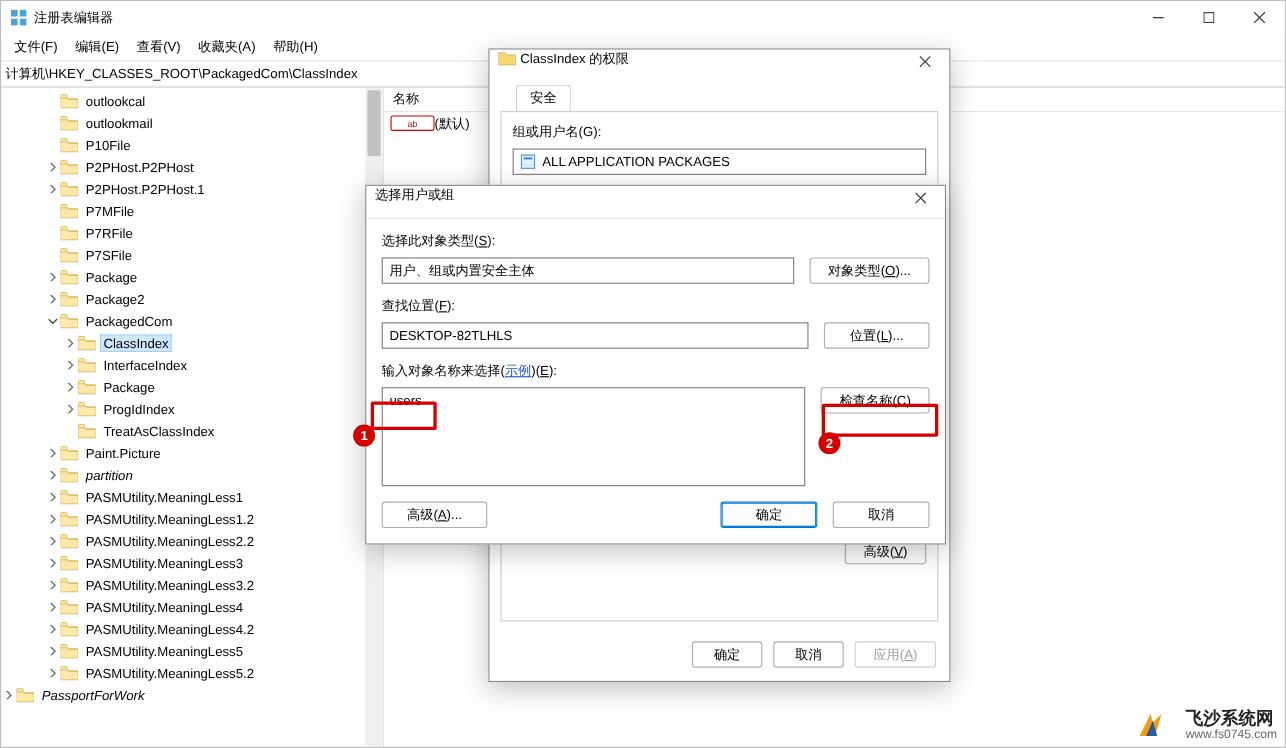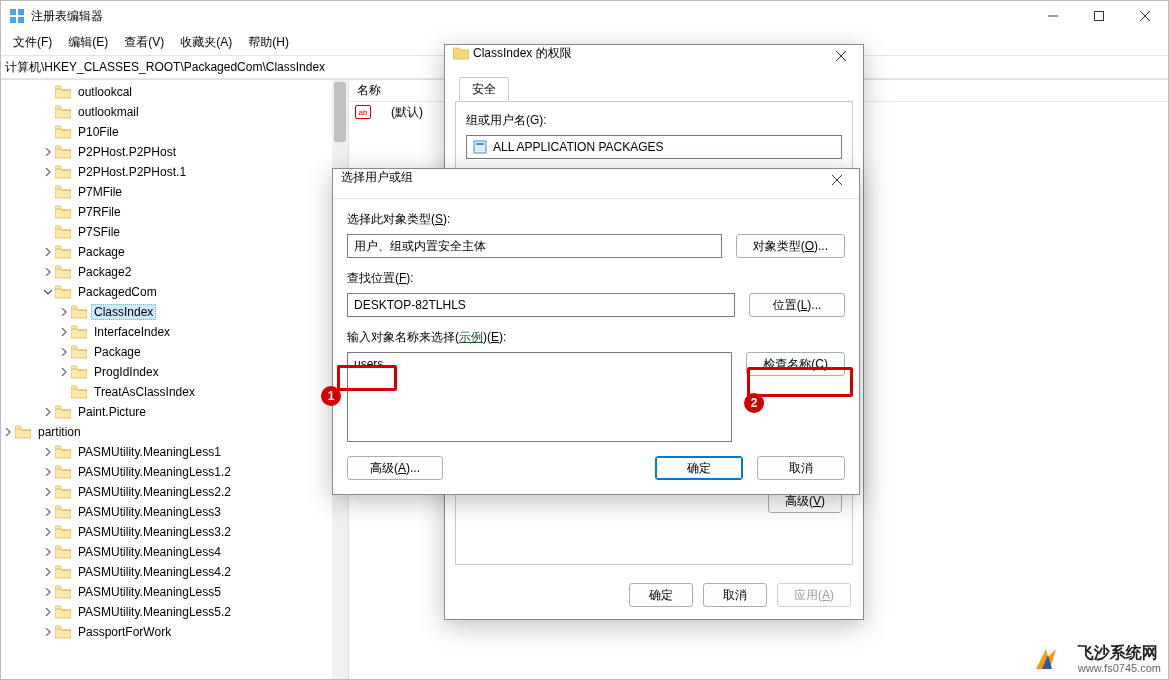--- a/index.html
+++ b/index.html
@@ -20,37 +20,37 @@
   .chev { width: 14px; display: inline-flex; align-items: center; justify-content: center; color: #6a6a6a; font-size: 10px; }
   .chev.empty { visibility: hidden; }
   .fico { width: 16px; height: 16px; margin-right: 4px; display: inline-flex; align-items: center; justify-content: center; }
   .trow .label { padding: 1px 3px; }
   .trow.selected .label { background: #cde8ff; border: 1px dotted #7ab7e8; padding: 0 2px; }
   .tree-scroll { position: absolute; right: 0; top: 0; bottom: 0; width: 16px; background: #f0f0f0; }
   .tree-scroll .thumb { position: absolute; left: 2px; right: 2px; top: 2px; height: 60px; background: #c1c1c1; border-radius: 2px; }
   .list-pane { flex: 1; }
   .list-header { height: 22px; border-bottom: 1px solid #e5e5e5; display: flex; align-items: center; padding: 0 8px; font-size: 12px; color: #000; background: #fff; }
   .list-row { height: 20px; display: flex; align-items: center; padding: 0 6px; font-size: 12px; }
-  .abico { width: 16px; height: 14px; border: 1px solid #c00; display: inline-flex; align-items: center; justify-content: center; font-size: 8px; color: #c00; margin-right: 20px; border-radius: 2px; }
+  .abico { width: 40px; height: 14px; border: 1px solid #c00; display: inline-flex; align-items: center; justify-content: center; font-size: 8px; color: #c00; margin-right: 0; border-radius: 2px; }
 
   
   .dialog { position: absolute; background: #fff; border: 1px solid #8a8a8a; box-shadow: 0 6px 24px rgba(0,0,0,.25); display: flex; flex-direction: column; }
   .dlg-title { height: 30px; display: flex; padding: 0 8px; font-size: 12px; }
   .dlg-title .filler { flex: 1; }
   .dlg-title .close { width: 28px; height: 22px; display: flex; align-items: center; justify-content: center; }
   .wbtn { height: 24px; padding: 0 16px; background: #fdfdfd; border: 1px solid #adadad; border-radius: 3px; font-size: 12px; display: inline-flex; align-items: center; justify-content: center; min-width: 64px; }
   .wbtn.primary { border-color: #0078d7; box-shadow: inset 0 0 0 1px #0078d7; }
   .wbtn.disabled { color: #a0a0a0; border-color: #d0d0d0; }
   .field { height: 24px; border: 1px solid #7a7a7a; background: #fff; padding: 0 6px; font-size: 12px; display: flex; align-items: center; }
-  .lnk { color: #14532d; text-decoration: underline; }
+  .lnk { color: #1d4ed8; text-decoration: underline; }
   .ul { text-decoration: underline; }
 
   
   .perm { left: 444px; top: 44px; width: 420px; height: 576px; }
-  .perm .tabrow { height: 26px; display: flex; align-items: flex-end; padding: 0 14px; }
+  .perm .tabrow { height: 26px; display: flex; align-items: flex-end; padding: 0 24px; }
   .perm .tab { padding: 3px 12px; border: 1px solid #ccc; border-bottom: none; background: #fff; font-size: 12px; border-radius: 3px 3px 0 0; }
   .perm .tabbody { margin: 0 10px 10px 10px; border: 1px solid #ccc; padding: 10px; flex: 1; }
   .perm .listbox { border: 1px solid #7a7a7a; height: 24px; background: #fff; padding: 2px 6px; display: flex; align-items: center; gap: 6px; }
   .perm .btnrow { display: flex; justify-content: flex-end; gap: 10px; padding: 8px 12px 12px 12px; }
 
   
   .selu { left: 332px; top: 168px; width: 528px; }
   .selu .content { padding: 12px 14px 0 14px; display: flex; flex-direction: column; gap: 6px; }
   .selu .row { display: flex; gap: 14px; align-items: flex-start; }
   .selu .row .col { flex: 1; }
@@ -353,21 +353,21 @@
             </span>
             <span class="fico">
               <svg width="16" height="14" viewBox="0 0 16 14">
                 <path d="M0 3h5l2 2h9v8H0z" fill="#ffe9a8" stroke="#caa43a" stroke-width="0.6"></path>
                 <path d="M0 3h5l2 2h9" fill="none" stroke="#caa43a" stroke-width="0.6"></path>
                 <rect x="0" y="1" width="6" height="3" rx="1" fill="#ffe9a8" stroke="#caa43a" stroke-width="0.6"></rect>
               </svg>
             </span>
             <span class="label">Paint.Picture</span>
           </div>
-          <div class="trow" style="">
+          <div class="trow" style="padding-left: 40px; font-style: italic;">
             <span class="chev">
               <svg width="8" height="8">
                 <polyline points="2,0 6,4 2,8" fill="none" stroke="#6a6a6a" stroke-width="1.2"></polyline>
               </svg>
             </span>
             <span class="fico">
               <svg width="16" height="14" viewBox="0 0 16 14">
                 <path d="M0 3h5l2 2h9v8H0z" fill="#ffe9a8" stroke="#caa43a" stroke-width="0.6"></path>
                 <path d="M0 3h5l2 2h9" fill="none" stroke="#caa43a" stroke-width="0.6"></path>
                 <rect x="0" y="1" width="6" height="3" rx="1" fill="#ffe9a8" stroke="#caa43a" stroke-width="0.6"></rect>
@@ -503,21 +503,21 @@
             </span>
             <span class="fico">
               <svg width="16" height="14" viewBox="0 0 16 14">
                 <path d="M0 3h5l2 2h9v8H0z" fill="#ffe9a8" stroke="#caa43a" stroke-width="0.6"></path>
                 <path d="M0 3h5l2 2h9" fill="none" stroke="#caa43a" stroke-width="0.6"></path>
                 <rect x="0" y="1" width="6" height="3" rx="1" fill="#ffe9a8" stroke="#caa43a" stroke-width="0.6"></rect>
               </svg>
             </span>
             <span class="label">PASMUtility.MeaningLess5.2</span>
           </div>
-          <div class="trow" style="padding-left: 40px;">
+          <div class="trow" style=" font-style: italic;">
             <span class="chev">
               <svg width="8" height="8">
                 <polyline points="2,0 6,4 2,8" fill="none" stroke="#6a6a6a" stroke-width="1.2"></polyline>
               </svg>
             </span>
             <span class="fico">
               <svg width="16" height="14" viewBox="0 0 16 14">
                 <path d="M0 3h5l2 2h9v8H0z" fill="#ffe9a8" stroke="#caa43a" stroke-width="0.6"></path>
                 <path d="M0 3h5l2 2h9" fill="none" stroke="#caa43a" stroke-width="0.6"></path>
                 <rect x="0" y="1" width="6" height="3" rx="1" fill="#ffe9a8" stroke="#caa43a" stroke-width="0.6"></rect>

